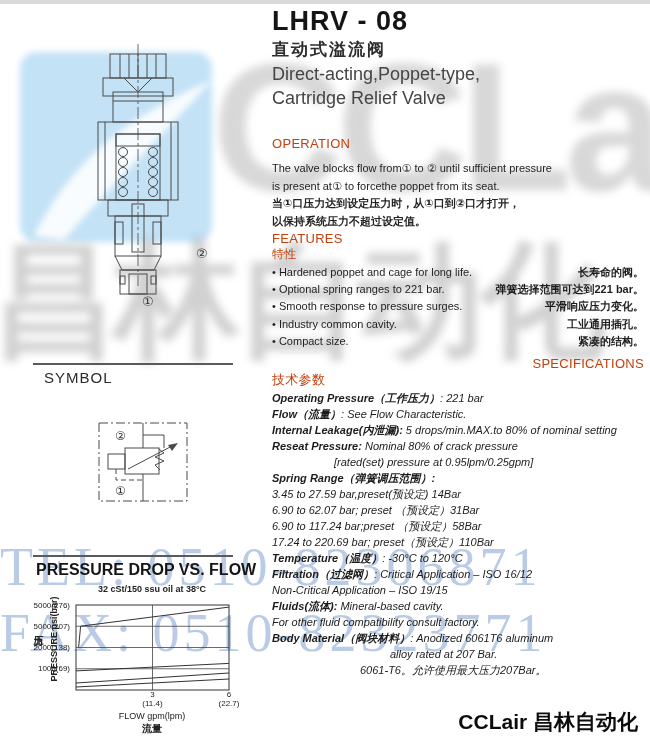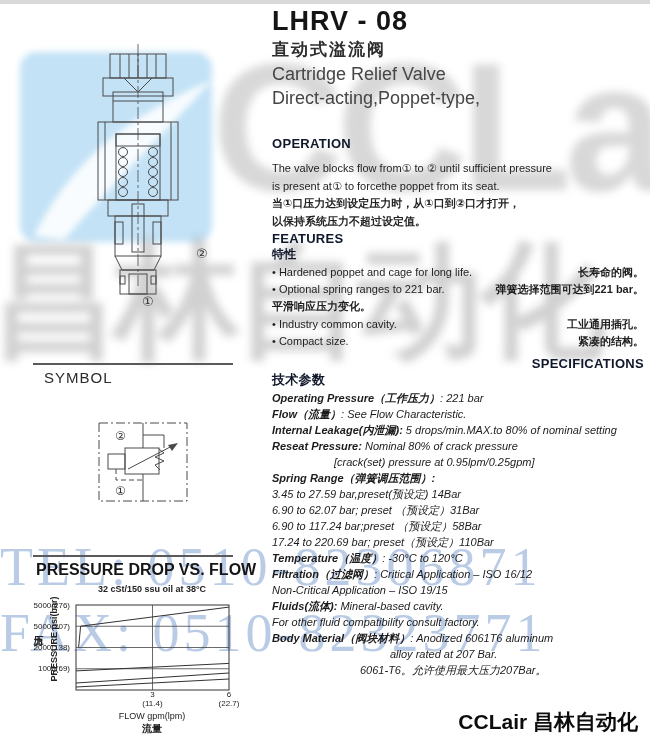--- a/index.html
+++ b/index.html
@@ -20,21 +20,21 @@
   .wm-fax{position:absolute;left:0px;top:602px;font-family:"Liberation Serif","DejaVu Serif",serif;
           font-size:54px;color:rgba(118,152,205,0.5);letter-spacing:4px;white-space:nowrap;}
 
   
   .content{position:absolute;inset:0;z-index:1;}
   .right-col{position:absolute;left:272px;top:0;width:372px;}
   .r-abs{position:absolute;left:0;width:372px;}
   .title{font-size:27px;font-weight:bold;letter-spacing:1px;color:#151515;}
   .sub-cn{font-size:17px;font-weight:600;color:#2e2e2e;letter-spacing:2px;}
   .sub-en{font-size:18px;color:#454545;line-height:24px;}
-  .h-section{font-size:13px;font-weight:bold;color:#0f172a;letter-spacing:0.3px;}
+  .h-section{font-size:13px;font-weight:normal;color:#c2410c;letter-spacing:0.3px;}
   .body-txt{font-size:11px;color:#242424;line-height:17.5px;margin-top:8px;}
   .cn-strong{font-weight:600;}
   .feat-row{display:flex;justify-content:space-between;font-size:11px;line-height:17.2px;color:#1e1e1e;}
   .feat-row .cnb{font-weight:600;}
   .spec-lines{font-size:11px;line-height:16px;color:#1c1c1c;font-style:italic;}
   .spec-line strong{font-weight:bold;}
 
   .rule{position:absolute;height:2px;background:#5a5a5a;}
   .symbol-head{position:absolute;left:44px;top:369px;font-size:15px;color:#2c2c2c;letter-spacing:1px;}
   .pd-head{position:absolute;left:36px;top:561px;font-size:16px;font-weight:bold;color:#151515;}
@@ -125,22 +125,22 @@
         <rect x="93" y="236" width="5" height="8"></rect>
       </g>
       <text x="138" y="218" font-size="13" fill="#333">②</text>
       <text x="84" y="266" font-size="13" fill="#333">①</text>
     </svg>
 
     <div class="right-col">
       <div class="r-abs title" style="top:6px;">LHRV - 08</div>
       <div class="r-abs sub-cn" style="top:38px;">直动式溢流阀</div>
       <div class="r-abs sub-en" style="top:62px;">
+        <div>Direct-acting,Poppet-type,</div>
         <div>Cartridge Relief Valve</div>
-        <div>Direct-acting,Poppet-type,</div>
       </div>
 
       <div class="r-abs h-section" style="top:136px;">OPERATION</div>
       <div class="r-abs body-txt" style="top:152px;">
         <div>The valve blocks flow from① to ② until sufficient pressure</div>
         <div>is present at① to forcethe poppet from its seat.</div>
         <div class="cn-strong">当①口压力达到设定压力时，从①口到②口才打开，</div>
         <div class="cn-strong">以保持系统压力不超过设定值。</div>
       </div>
 
@@ -149,40 +149,41 @@
       <div class="r-abs" style="top:264px;">
           <div class="feat-row">
             <span>• Hardened poppet and cage for long life.</span>
             <span class="cnb">长寿命的阀。</span>
           </div>
           <div class="feat-row">
             <span>• Optional spring ranges to 221 bar.</span>
             <span class="cnb">弹簧选择范围可达到221 bar。</span>
           </div>
           <div class="feat-row">
+            <span>• Smooth response to pressure surges.</span>
             <span class="cnb">平滑响应压力变化。</span>
           </div>
           <div class="feat-row">
             <span>• Industry common cavity.</span>
             <span class="cnb">工业通用插孔。</span>
           </div>
           <div class="feat-row">
             <span>• Compact size.</span>
             <span class="cnb">紧凑的结构。</span>
           </div>
         </div>
 
       <div class="r-abs h-section" style="top:356px;text-align:right;">SPECIFICATIONS</div>
       <div class="r-abs h-section" style="top:371px;font-size:13px;">技术参数</div>
       <div class="r-abs spec-lines" style="top:390px;">
           <div class="spec-line"><strong>Operating Pressure（工作压力）</strong><span>: 221 bar</span></div>
           <div class="spec-line"><strong>Flow（流量）</strong><span>: See  Flow  Characteristic.</span></div>
           <div class="spec-line"><strong>Internal Leakage(内泄漏):</strong><span> 5 drops/min.MAX.to 80% of nominal setting</span></div>
           <div class="spec-line"><strong>Reseat Pressure:</strong><span> Nominal 80% of crack pressure</span></div>
-          <div class="spec-line" style="padding-left: 62px;"><span>[crack(set) pressure at 0.95lpm/0.25gpm]</span></div>
+          <div class="spec-line" style="padding-left: 62px;"><span>[rated(set) pressure at 0.95lpm/0.25gpm]</span></div>
           <div class="spec-line"><strong>Spring Range（弹簧调压范围）:</strong></div>
           <div class="spec-line"><span>3.45 to 27.59 bar,preset(预设定)  14Bar</span></div>
           <div class="spec-line"><span>6.90 to 62.07 bar; preset （预设定）31Bar</span></div>
           <div class="spec-line"><span>6.90 to 117.24 bar;preset （预设定）58Bar</span></div>
           <div class="spec-line"><span>17.24 to 220.69 bar; preset（预设定）110Bar</span></div>
           <div class="spec-line"><strong>Temperature（温度）</strong><span>: -30°C to 120°C</span></div>
           <div class="spec-line"><strong>Filtration（过滤网）</strong><span>: Critical Application – ISO 16/12</span></div>
           <div class="spec-line"><span>Non-Critical Application – ISO 19/15</span></div>
           <div class="spec-line"><strong>Fluids(流体):</strong><span> Mineral-based cavity.</span></div>
           <div class="spec-line"><span>For other fluid compatibility consult factory.</span></div>

